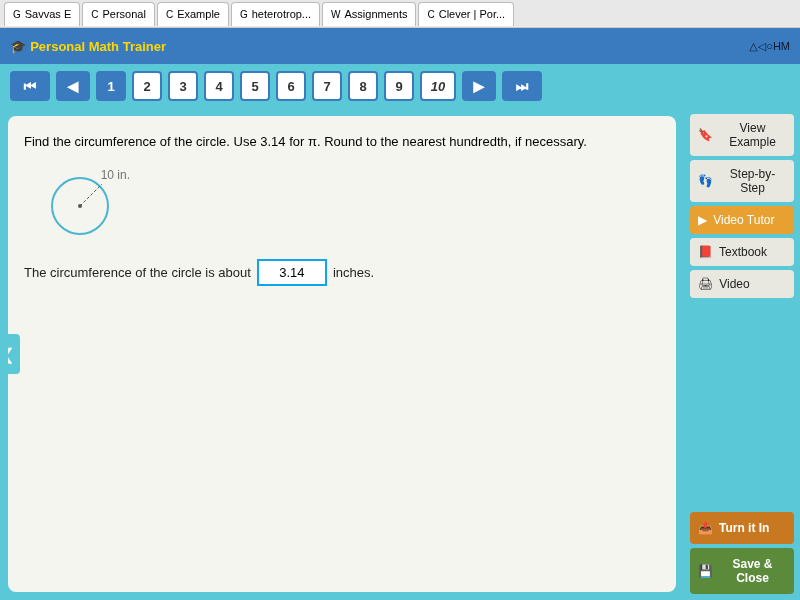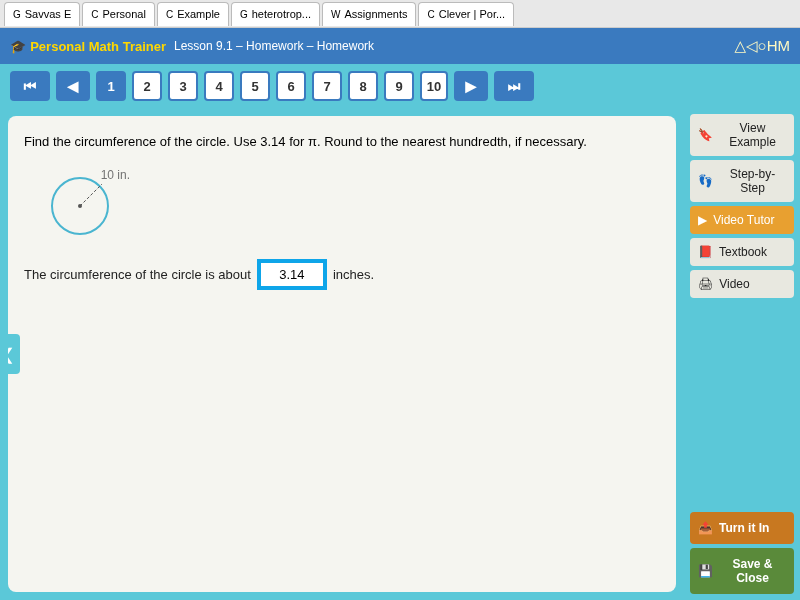--- a/index.html
+++ b/index.html
@@ -20,41 +20,41 @@
     .tab-icon { font-size: 10px; }
 
     
     .header-bar {
       display: flex; align-items: center; background: #3a7abf;
       height: 36px; padding: 0 10px; gap: 8px; color: white;
     }
     .header-logo { font-size: 13px; font-weight: bold; color: white; display: flex; align-items: center; gap: 4px; }
     .header-logo span { color: #ffd700; }
     .header-breadcrumb { font-size: 12px; color: white; }
-    .header-right { margin-left: auto; font-size: 15px; color: #fef9c3; }
+    .header-right { margin-left: auto; font-size: 11px; color: #0f172a; }
 
     
     .nav-row {
       display: flex; align-items: center; background: #5bc8d8;
       height: 44px; padding: 0 10px; gap: 6px;
     }
     .nav-btn {
       display: flex; align-items: center; justify-content: center;
       background: #3a7abf; color: white; border: none; border-radius: 4px;
       width: 34px; height: 30px; cursor: pointer; font-size: 14px; font-weight: bold;
     }
     .nav-btn.double { width: 40px; }
     .page-btn {
       display: flex; align-items: center; justify-content: center;
       background: white; border: 2px solid #3a7abf; border-radius: 4px;
       width: 30px; height: 30px; cursor: pointer; font-size: 13px; font-weight: bold;
       color: #333;
     }
     .page-btn.active { background: #3a7abf; color: white; }
-    .page-btn.two-digit { width: 28px; }
+    .page-btn.two-digit { width: 36px; font-style: italic; }
 
     
     .main-area {
       display: flex; height: calc(600px - 28px - 36px - 44px); 
     }
 
     
     .left-panel {
       flex: 1; display: flex; flex-direction: column; padding: 8px;
       background: #5bc8d8; position: relative;
@@ -66,21 +66,21 @@
     .question-text { font-size: 13px; color: #000000; margin-bottom: 12px; line-height: 1.5; }
     .circle-diagram {
       width: 80px; height: 80px; position: relative; margin: 8px 0 8px 16px;
     }
     .circle-svg { width: 80px; height: 80px; }
     .answer-row {
       display: flex; align-items: center; gap: 6px; font-size: 13px;
       color: #222; margin-top: 15px;
     }
     .answer-input {
-      border: 4px solid #0ea5e9; padding: 4px 6px; font-size: 13px;
+      border: 2px solid #0ea5e9; padding: 4px 6px; font-size: 13px;
       width: 70px; text-align: center;
     }
     .side-arrow {
       position: absolute; left: -12px; top: 50%; transform: translateY(-50%);
       background: #5bc8d8; color: white; width: 24px; height: 40px;
       display: flex; align-items: center; justify-content: center;
       border-radius: 0 4px 4px 0; cursor: pointer; font-size: 16px;
     }
 
     
@@ -134,21 +134,20 @@
     <span class="tab-icon">C</span>
     <span>Clever | Por...</span>
   </div>
 </div>
 
 <div class="header-bar">
   <div class="header-logo">
     <span>🎓</span>
     <span>Personal Math Trainer</span>
   </div>
-  <div class="header-breadcrumb">Lesson 9.1 – Homework – Homework</div>
   <div class="header-right">△◁○HM</div>
 </div>
 
 <div class="nav-row">
   <button class="nav-btn double">⏮</button>
   <button class="nav-btn">◀</button>
   <button class="page-btn active">1</button>
   <button class="page-btn">2</button>
   <button class="page-btn">3</button>
   <button class="page-btn">4</button>

